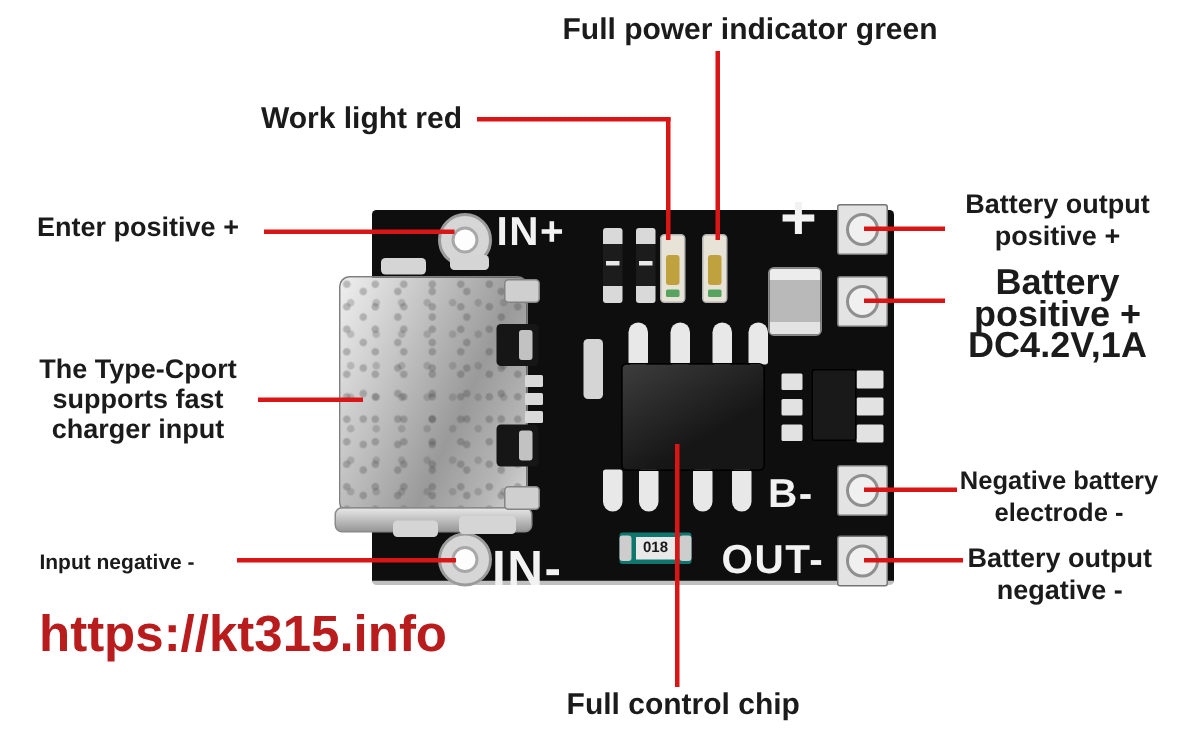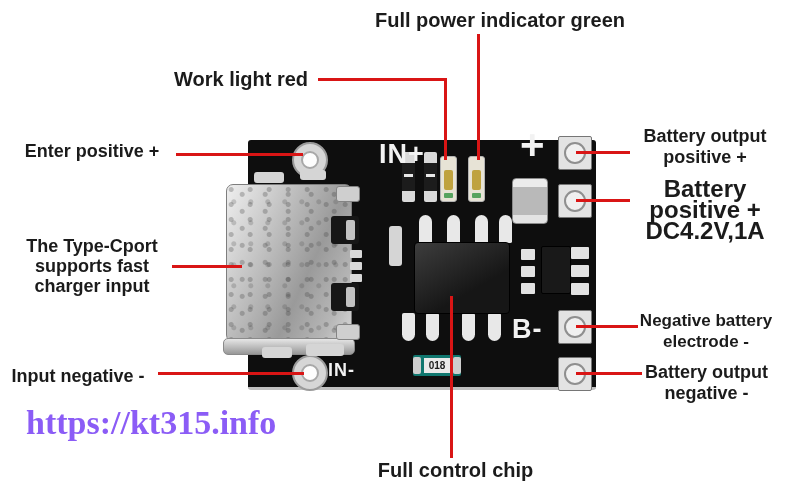--- a/index.html
+++ b/index.html
@@ -9,21 +9,21 @@
   }
   
   .ann{
     position:absolute;font-weight:bold;color:#1b1b1b;text-align:center;
     white-space:pre-line;line-height:1.1;
   }
   #ann-full-power{left:350px;top:9px;width:300px;font-size:20px;}
   #ann-work-light{left:162px;top:68px;width:158px;font-size:20px;}
   #ann-enter-positive{left:8px;top:142px;width:168px;font-size:18px;}
   #ann-type-c{left:12px;top:236px;width:160px;font-size:18px;line-height:20px;}
-  #ann-input-negative{left:0px;top:367px;width:156px;font-size:18px;}
+  #ann-input-negative{left:0px;top:367px;width:156px;font-size:14px;}
   #ann-batt-out-pos{left:630px;top:126px;width:150px;font-size:18px;line-height:21px;}
   #ann-batt-pos{left:632px;top:178px;width:146px;font-size:24px;line-height:21px;}
   #ann-neg-batt{left:625px;top:310px;width:162px;font-size:17px;line-height:21px;}
   #ann-batt-out-neg{left:628px;top:362px;width:157px;font-size:18px;line-height:21px;}
   #ann-main-control{left:358px;top:459px;width:195px;font-size:20px;}
   
   .lead{position:absolute;background:#d91515;z-index:8;}
   #l-enter{left:176px;top:153px;width:127px;height:3px;}
   #l-work-h{left:318px;top:78px;width:129px;height:3px;}
   #l-work-v{left:444px;top:78px;width:3px;height:82px;}
@@ -35,22 +35,22 @@
   #l-nb{left:576px;top:325px;width:62px;height:3px;}
   #l-bon{left:576px;top:372px;width:66px;height:3px;}
   #l-main{left:450px;top:296px;width:3px;height:162px;}
   
   #pcb{
     position:absolute;left:248px;top:140px;width:348px;height:247px;
     background:#0e0e0e;border-radius:3px;border-bottom:3px solid #c0c0c0;z-index:1;
   }
   
   .silk{position:absolute;color:#f2f2f2;font-weight:bold;z-index:4;letter-spacing:1px;}
-  #silk-in-plus{left:331px;top:139px;font-size:27px;margin-left:48px;}
-  #silk-in-minus{left:328px;top:360px;font-size:18px;}
+  #silk-in-plus{left:331px;top:139px;font-size:27px;}
+  #silk-in-minus{left:328px;top:360px;font-size:33px;}
   #silk-out-minus{left:481px;top:358px;font-size:27px;}
   #silk-b-minus{left:512px;top:314px;font-size:27px;}
   #silk-plus{left:520px;top:124px;font-size:42px;line-height:42px;letter-spacing:0;}
   
   .donut{position:absolute;width:36px;height:36px;border-radius:50%;
     background:#d6d6d6;border:2px solid #9b9b9b;box-sizing:border-box;z-index:3;}
   .donut .hole{position:absolute;left:7px;top:7px;width:18px;height:18px;border-radius:50%;
     background:#fdfdfd;border:2px solid #a8a8a8;box-sizing:border-box;}
   #pad-in-plus{left:292px;top:142px;}
   #pad-in-minus{left:292px;top:355px;}
@@ -118,21 +118,21 @@
   #r018{position:absolute;left:413px;top:355px;width:48px;height:21px;background:#0f766e;
     border-radius:2px;z-index:3;}
   #r018 .capL{position:absolute;left:0;top:2px;width:8px;height:17px;background:#cdcdcd;border-radius:2px;}
   #r018 .capR{position:absolute;right:0;top:2px;width:8px;height:17px;background:#cdcdcd;border-radius:2px;}
   #r018 .code{position:absolute;left:11px;top:3px;width:26px;height:15px;background:#e9e9e9;
     color:#1a1a1a;font-size:10px;font-weight:bold;text-align:center;line-height:15px;}
   
   .flatpad{position:absolute;background:#d5d5d5;border-radius:3px;z-index:3;}
   
   #watermark{position:absolute;left:26px;top:404px;font-size:34px;font-weight:bold;
-    color:#8b5cf6;z-index:9;letter-spacing:0;font-family:Liberation Serif, serif;}
+    color:#b91c1c;z-index:9;letter-spacing:0;}
 </style>
 </head>
 <body>
 
 <div id="stage">
 
   <div class="ann" id="ann-work-light">Work light red</div>
   <div class="ann" id="ann-full-power">Full power indicator green</div>
   <div class="ann" id="ann-type-c">The Type-Cport
 supports fast
@@ -239,18 +239,19 @@
   <div id="sot"></div>
 
   <div id="r018">
     <div class="capL"></div>
       <div class="capR"></div>
     <div class="code">018</div>
   </div>
 
   <div class="silk" id="silk-in-plus">IN+</div>
   <div class="silk" id="silk-in-minus">IN-</div>
+  <div class="silk" id="silk-out-minus">OUT-</div>
   <div class="silk" id="silk-b-minus">B-</div>
   <div class="silk" id="silk-plus">+</div>
 
   <div id="watermark">https://kt315.info</div>
 
 </div>
 
 </body></html>

